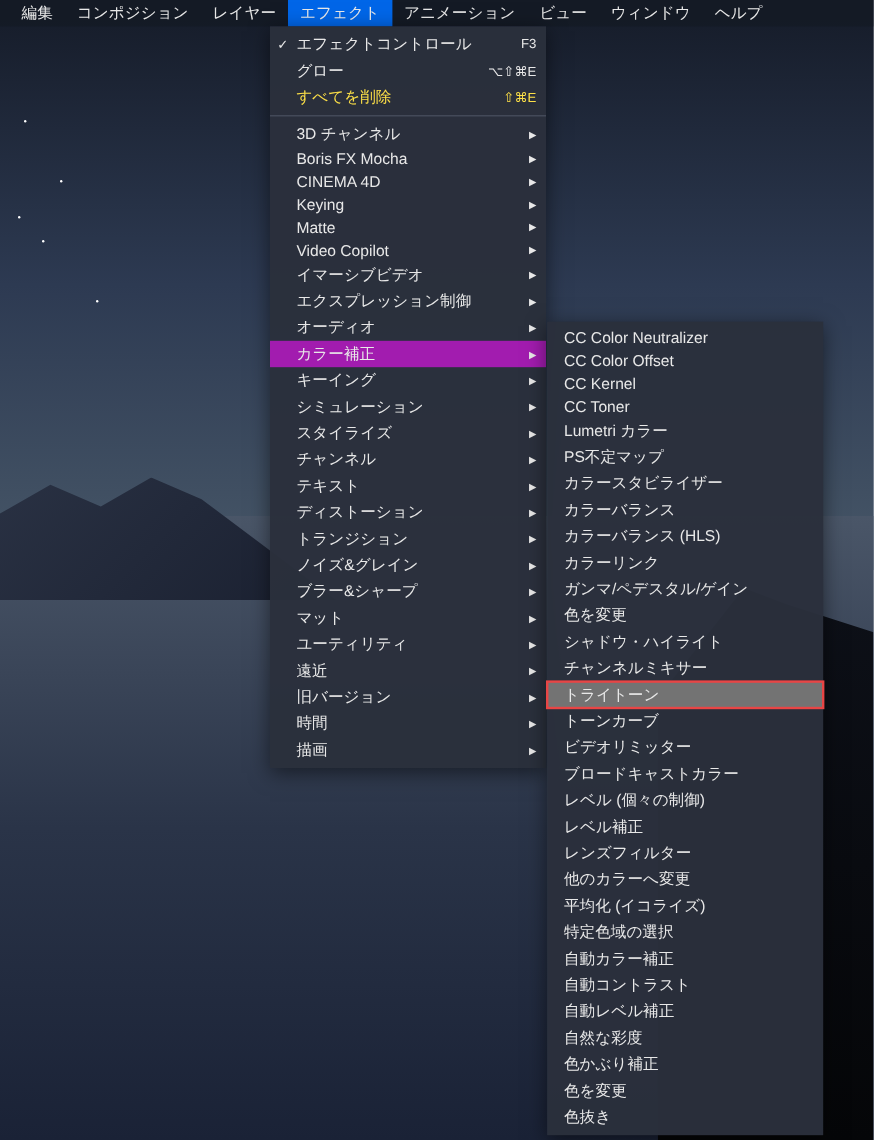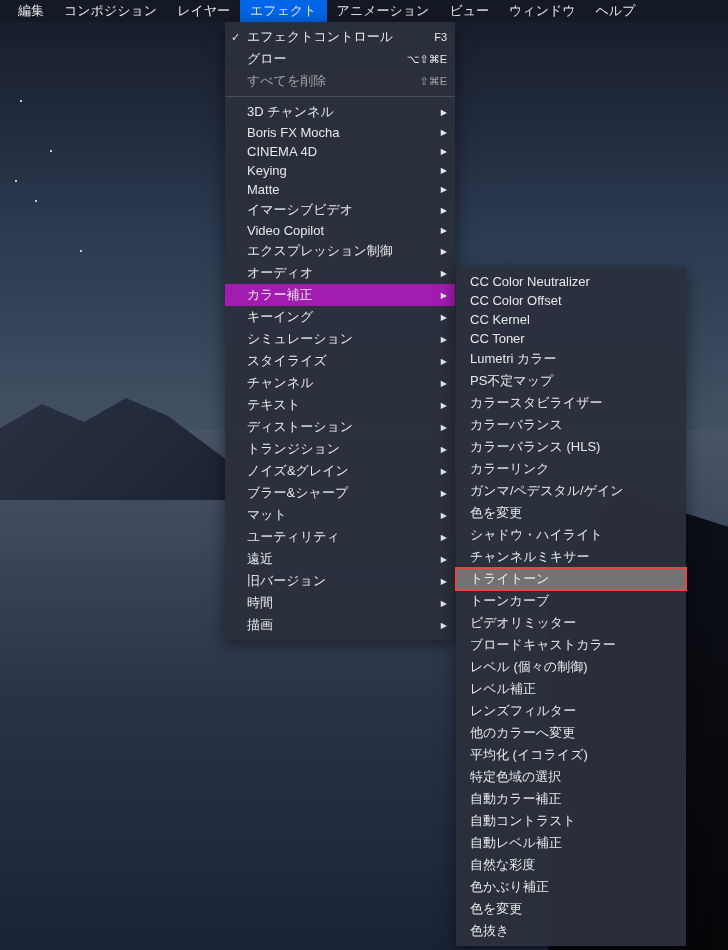--- a/index.html
+++ b/index.html
@@ -127,21 +127,21 @@
     .menu-item.has-arrow::after {
       content: '▶';
       font-size: 8px;
       position: absolute;
       right: 8px;
     }
     .menu-item.highlighted {
       background: #a21caf;
     }
     .menu-item.disabled {
-      color: #a3a3a3;
+      color: #fde047;
     }
     .menu-item .check {
       position: absolute;
       left: 6px;
       font-size: 11px;
     }
     .menu-item .shortcut {
       margin-left: auto;
       padding-left: 20px;
       font-size: 11px;
@@ -213,24 +213,24 @@
   <div class="menu-item has-arrow">
       <span>CINEMA 4D</span>
     </div>
   <div class="menu-item has-arrow">
       <span>Keying</span>
     </div>
   <div class="menu-item has-arrow">
       <span>Matte</span>
     </div>
   <div class="menu-item has-arrow">
+      <span>Video Copilot</span>
+    </div>
+  <div class="menu-item has-arrow">
       <span>イマーシブビデオ</span>
-    </div>
-  <div class="menu-item has-arrow">
-      <span>Video Copilot</span>
     </div>
   <div class="menu-item has-arrow">
       <span>エクスプレッション制御</span>
     </div>
   <div class="menu-item has-arrow">
       <span>オーディオ</span>
     </div>
   <div class="menu-item has-arrow highlighted">
       <span>カラー補正</span>
     </div>

